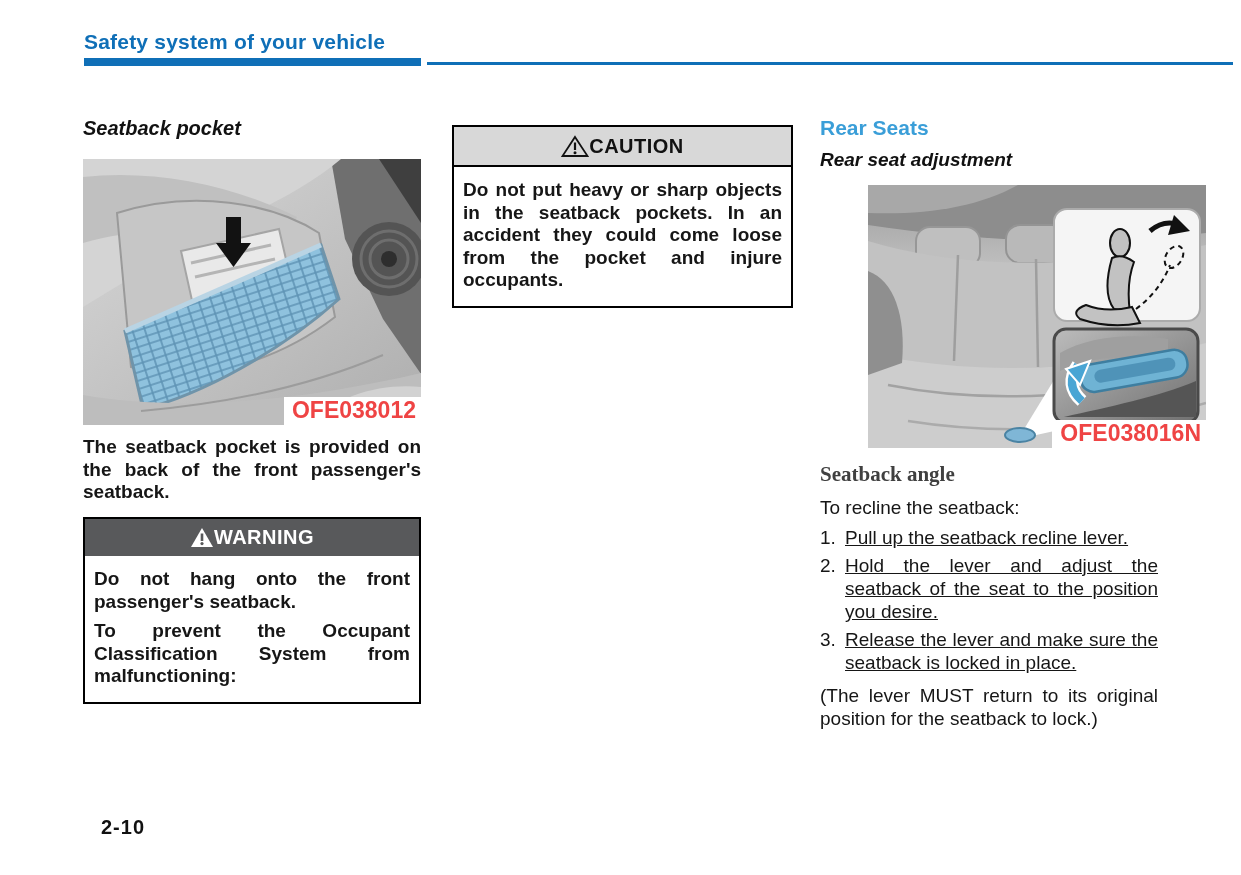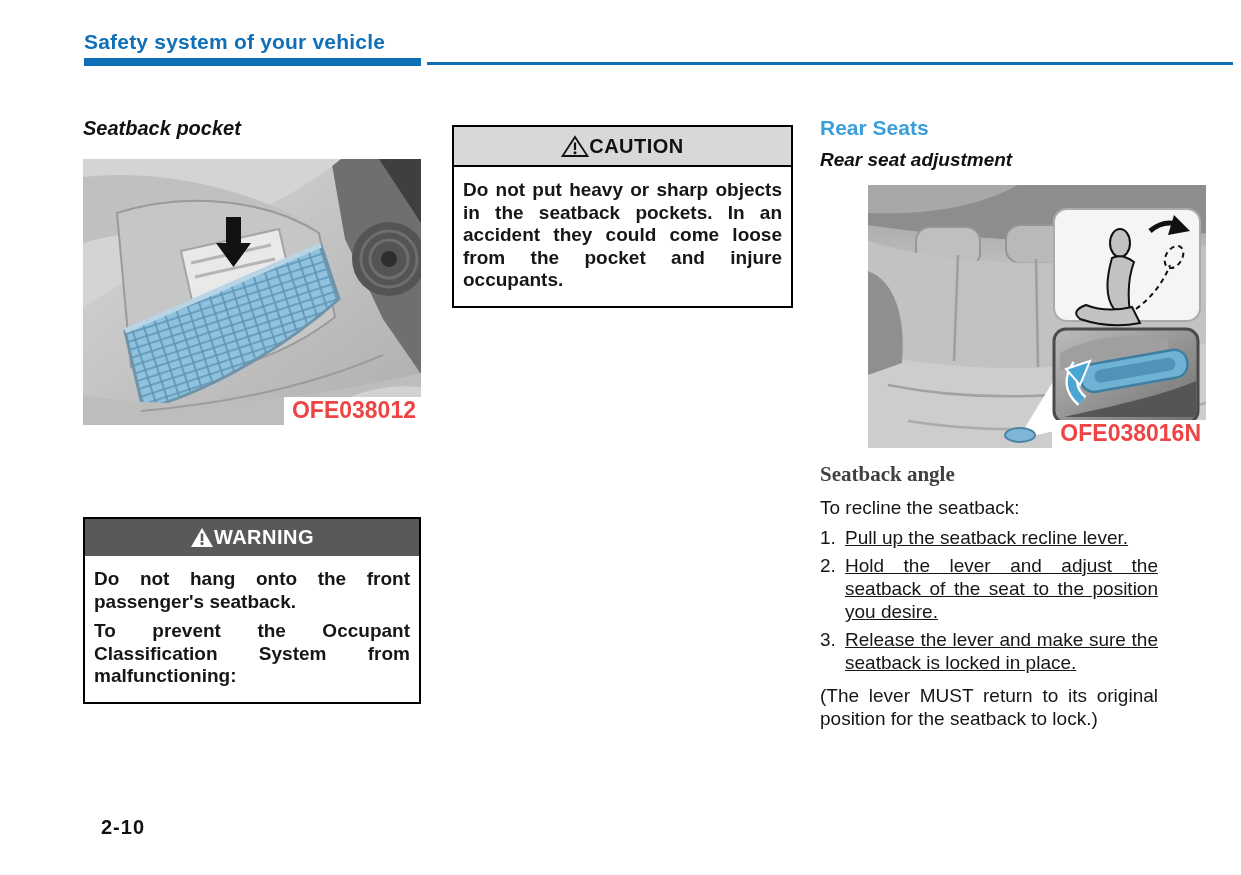--- a/index.html
+++ b/index.html
@@ -111,20 +111,21 @@
           <polygon points="133,84 168,84 150.5,108" fill="#121212"></polygon>
         </g>
 
         <path d="M0,266 L0,236 C90,252 210,244 338,214 L338,266 Z" fill="#bdbdbd"></path>
         <path d="M230,266 C250,236 300,224 338,228 L338,266 Z" fill="#d2d2d2"></path>
         <path d="M58,252 C150,244 230,226 300,196" stroke="#9c9c9c" stroke-width="2" fill="none"></path>
       </svg>
       <div class="fig-caption">OFE038012</div>
     </div>
 
+    <div class="abs body-bold" style="top:436px; width:338px;">The seatback pocket is provided on the back of the front passenger's seatback.</div>
 
     <div class="abs alert-box" style="top:517px;">
       <div class="alert-head head-warning">
         <svg width="24" height="21" viewBox="0 0 24 21">
           <polygon points="12,1 23,20 1,20" fill="#ffffff"></polygon>
           <rect x="10.7" y="6.5" width="2.6" height="7.5" fill="#58595b"></rect>
           <circle cx="12" cy="16.6" r="1.6" fill="#58595b"></circle>
         </svg>
         <span>WARNING</span>
       </div>

